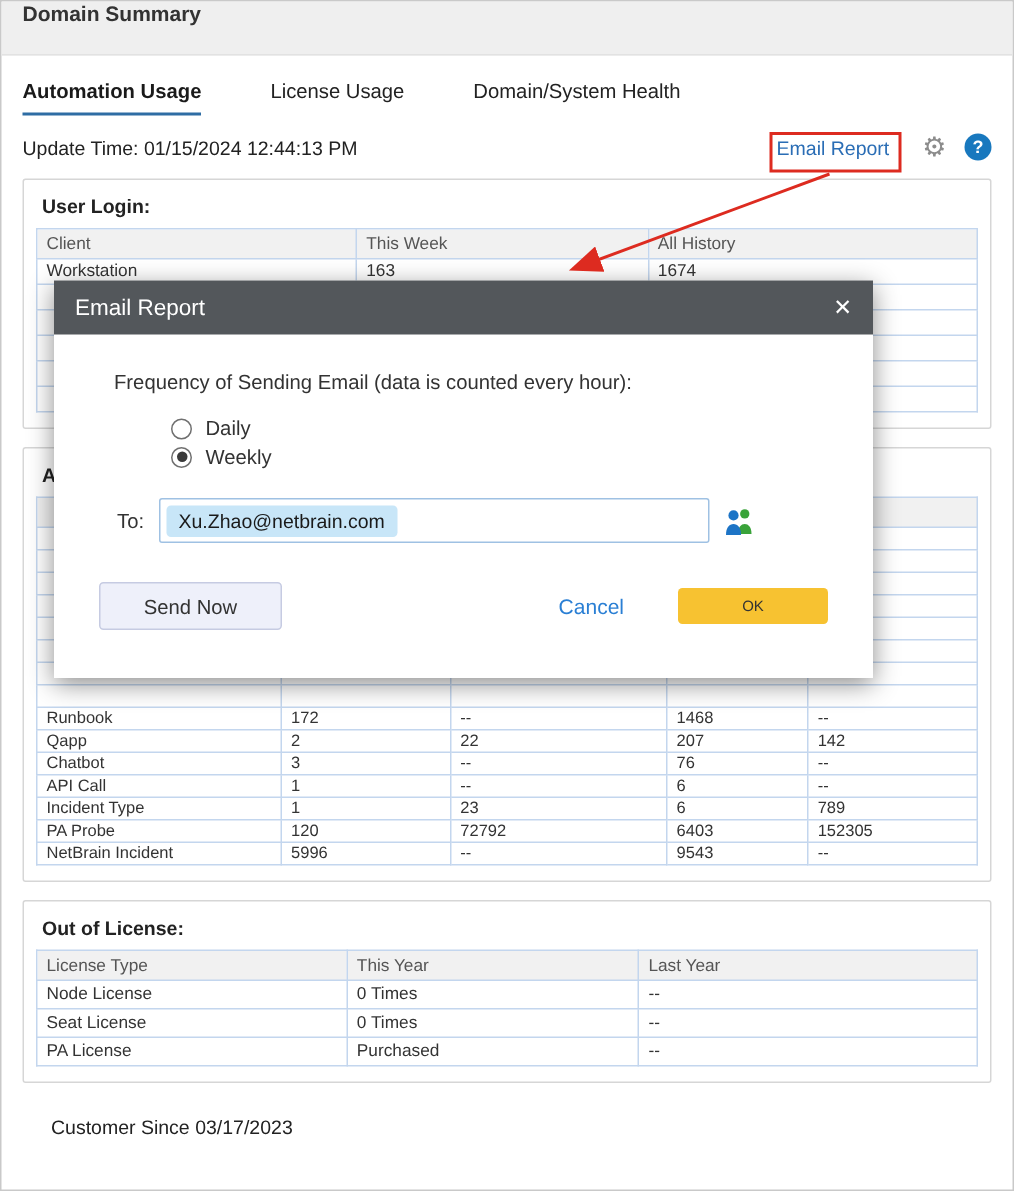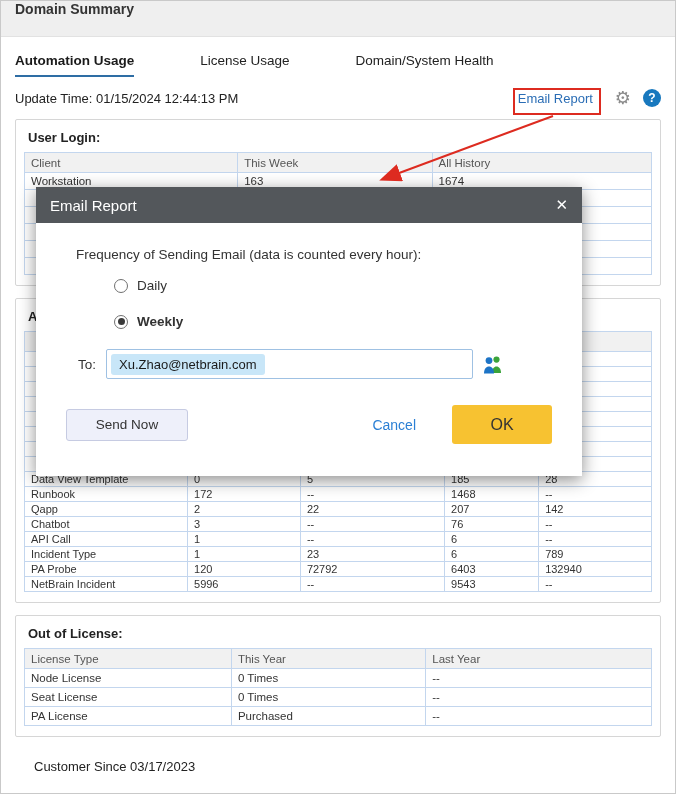--- a/index.html
+++ b/index.html
@@ -3,21 +3,21 @@
 <meta charset="utf-8">
 <style>
   * { margin:0; padding:0; box-sizing:border-box; }
   html,body { background:#fff; }
   body { font-family:"Liberation Sans", sans-serif; }
   .page { width:676px; height:794px; position:relative; border:1px solid #c9c9c9; background:#fff; overflow:hidden; }
 
   .topbar { height:36px; background:#efefef; display:flex; padding:0 14px;
             font-size:14px; font-weight:700; color:#333; border-bottom:1px solid #e2e2e2; }
 
-  .tabs { display:flex; gap:66px; padding:16px 14px 0; }
+  .tabs { display:flex; gap:46px; padding:16px 14px 0; }
   .tab { font-size:13.5px; color:#222; padding-bottom:7px; border-bottom:2px solid transparent; cursor:pointer; }
   .tab.active { font-weight:700; border-bottom-color:#2e6da4; color:#1a1a1a; }
 
   .update-row { display:flex; align-items:center; padding:12px 14px; font-size:13px; color:#222; }
   .update-row .spacer { flex:1; }
   .link { color:#2a6db5; font-size:13px; cursor:pointer; }
   .gear { font-size:18px; color:#8c8c8c; margin-left:22px; line-height:1; cursor:pointer; }
   .help { width:18px; height:18px; border-radius:50%; background:#1878be; color:#fff; font-size:12px;
           font-weight:700; display:flex; align-items:center; justify-content:center; margin-left:12px; cursor:pointer; }
 
@@ -35,35 +35,35 @@
 
   
   .modal { position:absolute; left:35px; top:186px; width:546px; z-index:20; background:#fff;
            box-shadow:0 4px 16px rgba(0,0,0,.45); }
   .modal-header { height:36px; background:#53575b; color:#fff; display:flex; align-items:center;
                   padding:0 14px; font-size:15px; }
   .modal-close { margin-left:auto; color:#fff; font-size:15px; cursor:pointer; }
   .modal-body { padding:0 0 32px; }
   .freq { margin:24px 0 0 40px; font-size:13.5px; color:#333; }
   .radio-row { display:flex; align-items:center; margin:16px 0 0 78px; font-size:13.5px; color:#333; gap:9px; cursor:pointer; }
-  .radio-row + .radio-row { margin-top:21px;font-weight:bold; }
+  .radio-row + .radio-row { margin-top:4px; }
   .radio { width:14px; height:14px; border:1px solid #707070; border-radius:50%; display:inline-flex;
            align-items:center; justify-content:center; background:#fff; flex:0 0 auto; }
   .radio.sel::after { content:""; width:7px; height:7px; border-radius:50%; background:#3a3a3a; }
   .to-row { display:flex; align-items:center; margin:20px 0 0 42px; }
   .to-label { font-size:13.5px; color:#333; margin-right:10px; }
   .to-input { width:367px; height:30px; border:1px solid #9fc1e3; border-radius:2px; display:flex;
               align-items:center; padding:0 4px; background:#fff; }
   .chip { background:#c8e6f8; border-radius:3px; padding:3px 8px; font-size:13px; color:#1a1a1a; }
   .people { margin-left:9px; cursor:pointer; line-height:0; }
   .btn-row { display:flex; align-items:center; margin:26px 30px 0; }
   .btn-send { width:122px; height:32px; background:#eef0fa; border:1px solid #c6cbe2; border-radius:3px;
               font-size:13.5px; color:#333; display:flex; align-items:center; justify-content:center; cursor:pointer; }
   .cancel { margin-left:auto; color:#2a7fd4; font-size:14px; cursor:pointer; }
-  .btn-ok { width:100px; height:39px; background:#f7c231; border-radius:3px; font-size:16px; color:#333;
+  .btn-ok { width:100px; height:24px; background:#f7c231; border-radius:3px; font-size:10px; color:#333;
             display:flex; align-items:center; justify-content:center; margin-left:36px; cursor:pointer; }
 
   
   .red-rect { position:absolute; left:512px; top:87px; width:88px; height:27px;
               border:2px solid #dd2b20; z-index:30; pointer-events:none; }
   .arrow-svg { position:absolute; left:0; top:0; width:676px; height:794px; z-index:30; pointer-events:none; }
 </style>
 </head>
 <body>
 
@@ -207,27 +207,20 @@
             <td>&nbsp;</td>
           </tr>
           <tr>
             <td>&nbsp;</td>
             <td>&nbsp;</td>
             <td>&nbsp;</td>
             <td>&nbsp;</td>
             <td>&nbsp;</td>
           </tr>
           <tr>
-            <td>Data View Template</td>
-            <td>0</td>
-            <td>5</td>
-            <td>185</td>
-            <td>28</td>
-          </tr>
-          <tr>
             <td>Runbook</td>
             <td>172</td>
             <td>--</td>
             <td>1468</td>
             <td>--</td>
           </tr>
           <tr>
             <td>Qapp</td>
             <td>2</td>
             <td>22</td>
@@ -253,21 +246,21 @@
             <td>1</td>
             <td>23</td>
             <td>6</td>
             <td>789</td>
           </tr>
           <tr>
             <td>PA Probe</td>
             <td>120</td>
             <td>72792</td>
             <td>6403</td>
-            <td>132940</td>
+            <td>152305</td>
           </tr>
           <tr>
             <td>NetBrain Incident</td>
             <td>5996</td>
             <td>--</td>
             <td>9543</td>
             <td>--</td>
           </tr>
         </tbody>
     </table>

